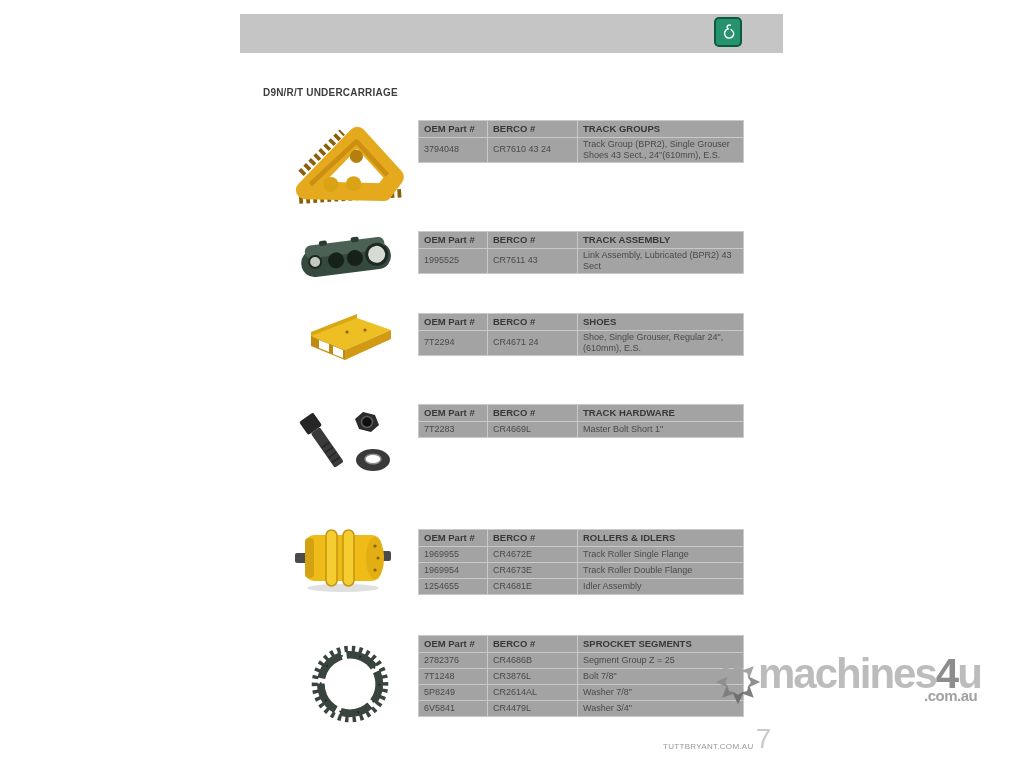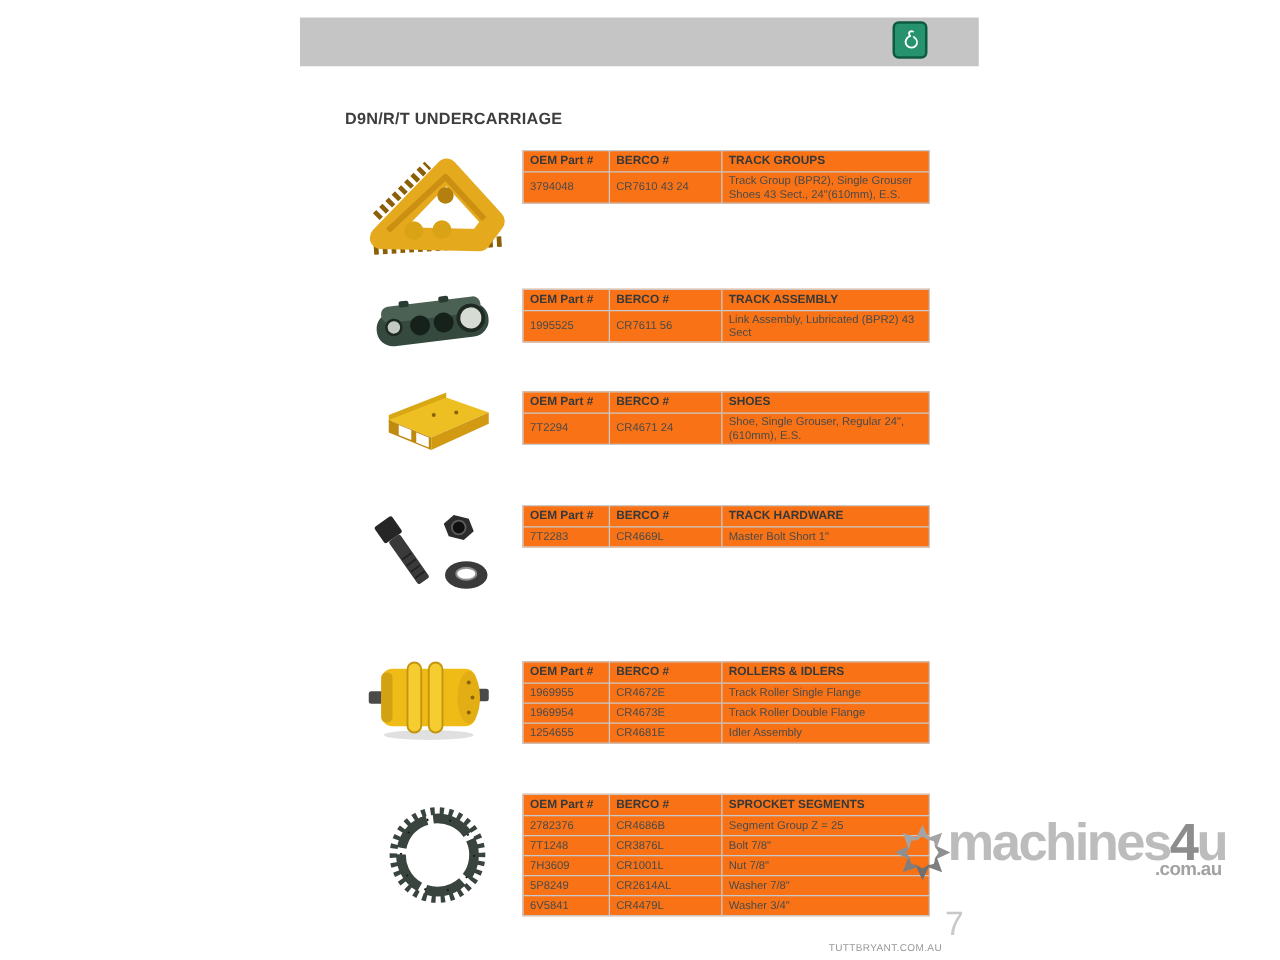--- a/index.html
+++ b/index.html
@@ -3,32 +3,32 @@
 <meta charset="utf-8">
 <style>
   html,body{margin:0;padding:0;}
   body{
     width:1024px;height:768px;background:#ffffff;position:relative;overflow:hidden;
     font-family:"Liberation Sans", sans-serif;color:#444;
   }
   .topbar{position:absolute;left:240px;top:14px;width:543px;height:39px;background:#c5c5c5;}
   .logo{position:absolute;right:41px;top:3px;width:24px;height:26px;background:#26926e;
         border:2px solid #0d5a43;border-radius:5px;display:flex;align-items:center;justify-content:center;}
-  .page-title{position:absolute;left:276px;top:87px;font-size:13px;font-weight:bold;color:#3e3e3e;letter-spacing:.2px;margin:0;}
+  .page-title{position:absolute;left:263px;top:87px;font-size:10px;font-weight:bold;color:#3e3e3e;letter-spacing:.2px;margin:0;}
 
   .part-img{position:absolute;margin:0;}
 
-  .ptable{position:absolute;left:418px;width:325px;border-collapse:collapse;table-layout:fixed;background:#f97316;}
+  .ptable{position:absolute;left:418px;width:325px;border-collapse:collapse;table-layout:fixed;background:#a3a3a3;}
   .ptable col.c1{width:69px;} .ptable col.c2{width:90px;} .ptable col.c3{width:166px;}
   .ptable th,.ptable td{border:1px solid #c9c9c9;text-align:left;vertical-align:middle;
         padding:1px 5px;font-size:9px;line-height:1.22;color:#4a4a4a;overflow:hidden;}
   .ptable th{font-size:9.5px;font-weight:bold;color:#383838;height:14px;}
   .ptable td{height:13px;}
 
-  .footer-url{position:absolute;left:663px;top:742px;font-size:8px;color:#989898;letter-spacing:.3px;margin-top:12px;}
+  .footer-url{position:absolute;left:663px;top:742px;font-size:8px;color:#989898;letter-spacing:.3px;}
   .page-num{position:absolute;left:756px;top:724px;font-size:27px;color:#c9c9c9;}
 
   .wm{position:absolute;left:712px;top:654px;width:300px;height:56px;pointer-events:none;}
   .wm-star{position:absolute;left:2px;top:4px;}
   .wm-text{position:absolute;left:46px;top:-4px;font-size:42px;font-weight:bold;letter-spacing:-2px;color:#bcbcbc;white-space:nowrap;}
   .wm-text .four{color:#8d8d8d;}
   .wm-sub{position:absolute;left:212px;top:33px;font-size:15px;font-weight:bold;color:#a2a2a2;letter-spacing:-.5px;}
 </style>
 </head>
 <body>
@@ -103,21 +103,21 @@
     <thead>
         <tr>
       <th>OEM Part #</th>
       <th>BERCO #</th>
       <th>TRACK ASSEMBLY</th>
     </tr>
       </thead>
     <tbody>
       <tr>
         <td>1995525</td>
-        <td>CR7611 56</td>
+        <td>CR7611 43</td>
         <td>Link Assembly, Lubricated (BPR2) 43 Sect</td>
       </tr>
     </tbody>
   </table>
 
   <figure class="part-img" style="left:299px;top:306px;">
     <svg width="100" height="62" viewBox="0 0 100 62">
       <polygon points="12,26 58,8 58,14 12,32" fill="#d9a614"></polygon>
       <polygon points="12,30 58,12 92,24 46,44" fill="#eebf22"></polygon>
       <polygon points="12,30 12,40 46,54 46,44" fill="#bf8b0f"></polygon>
@@ -257,25 +257,20 @@
         <td>2782376</td>
         <td>CR4686B</td>
         <td>Segment Group Z = 25</td>
       </tr>
       <tr>
         <td>7T1248</td>
         <td>CR3876L</td>
         <td>Bolt 7/8"</td>
       </tr>
       <tr>
-        <td>7H3609</td>
-        <td>CR1001L</td>
-        <td>Nut 7/8"</td>
-      </tr>
-      <tr>
         <td>5P8249</td>
         <td>CR2614AL</td>
         <td>Washer 7/8"</td>
       </tr>
       <tr>
         <td>6V5841</td>
         <td>CR4479L</td>
         <td>Washer 3/4"</td>
       </tr>
     </tbody>

